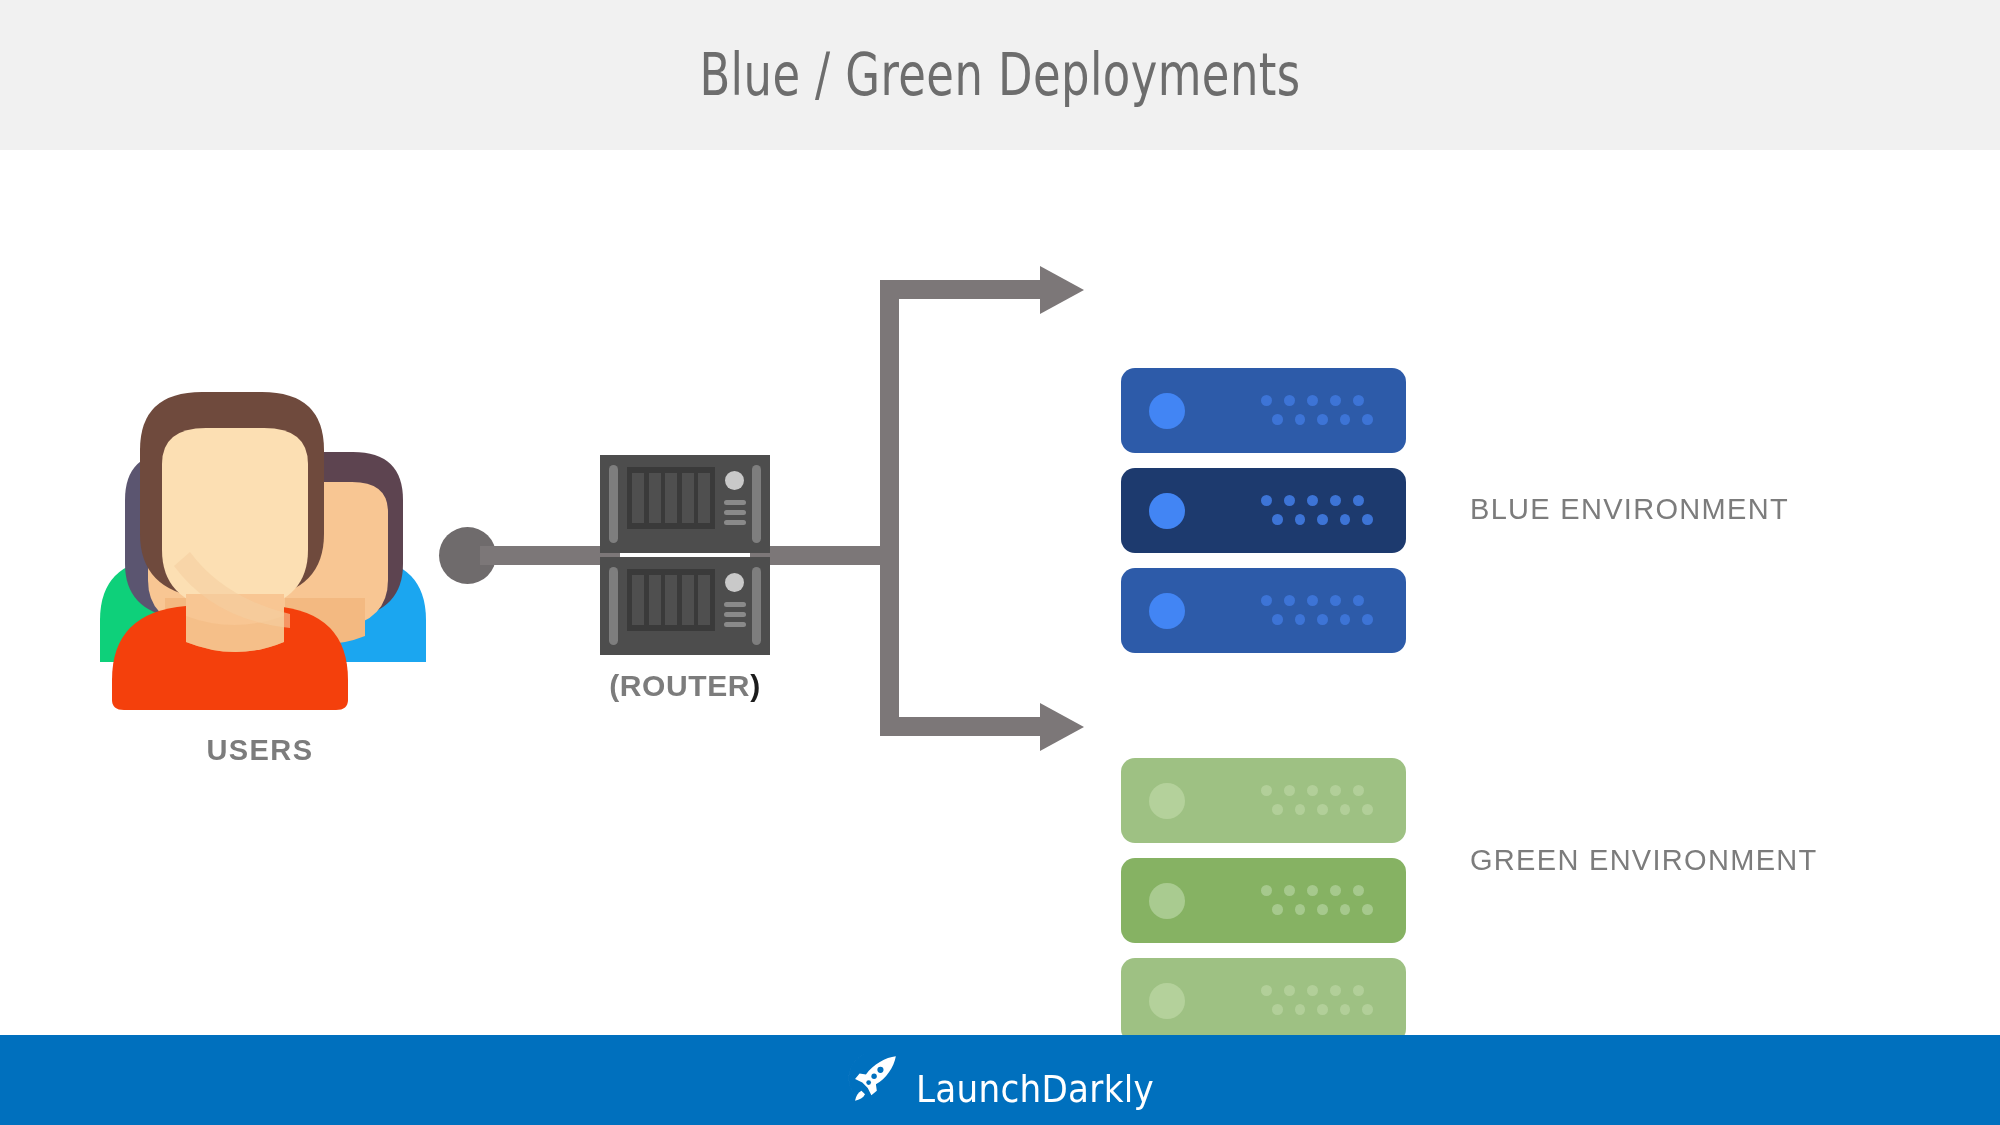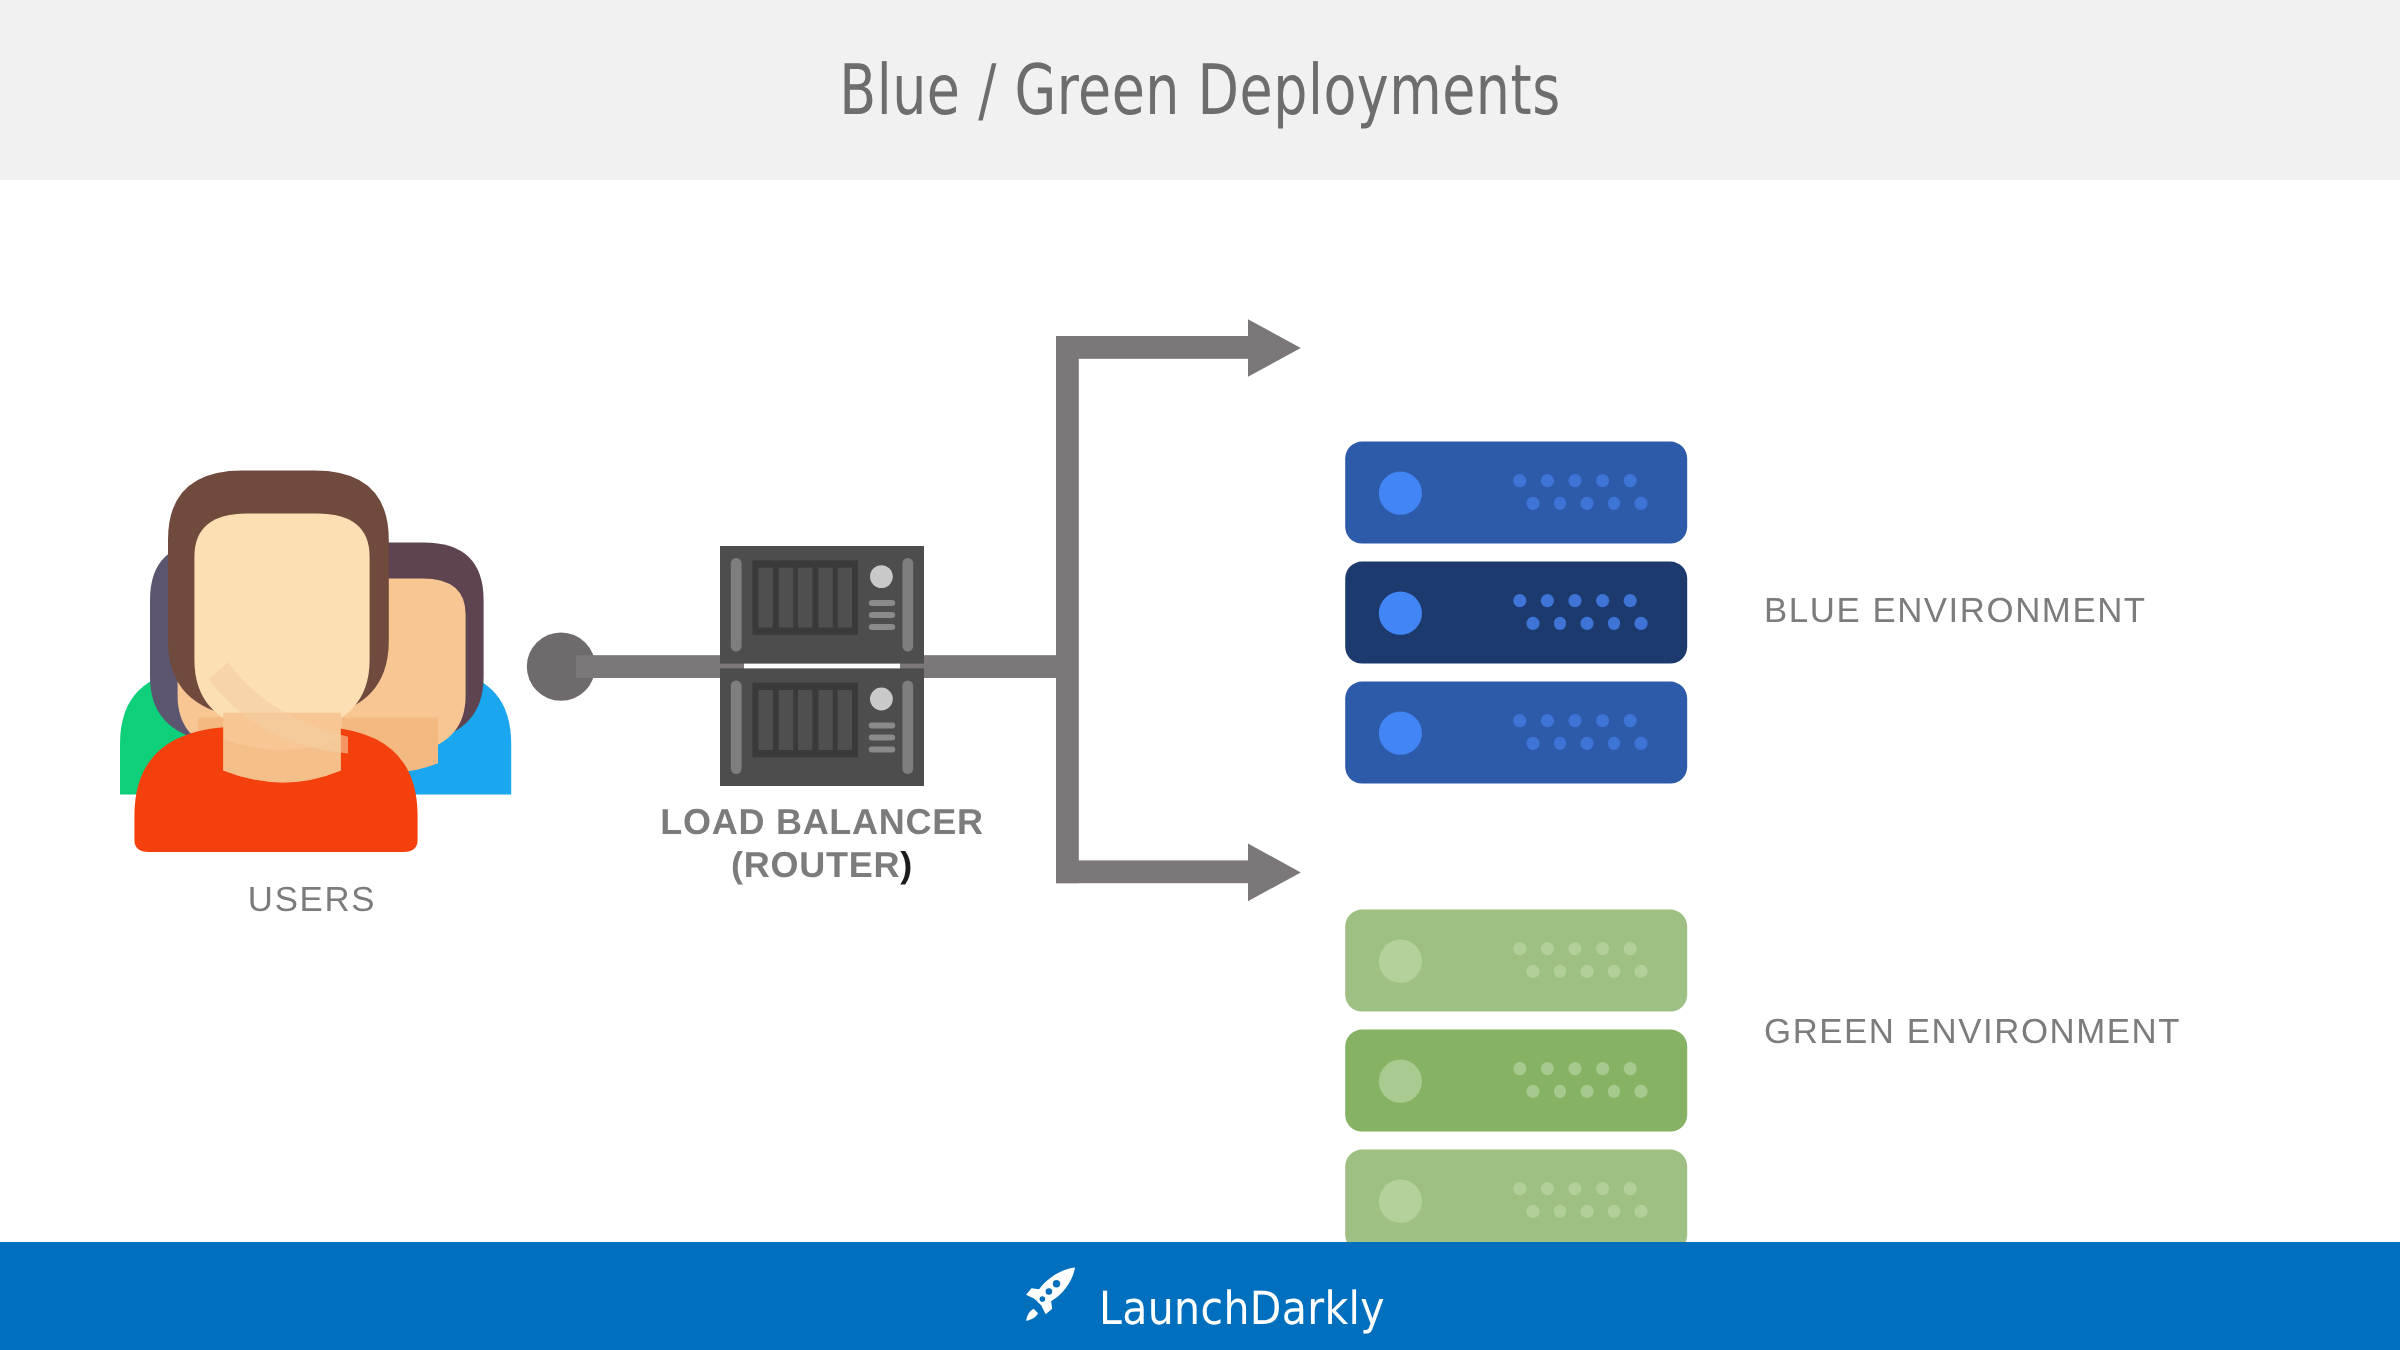--- a/index.html
+++ b/index.html
@@ -55,21 +55,21 @@
     position: absolute;
     left: 70px; top: 230px;
     width: 380px; height: 330px;
   }
   #users-label {
     position: absolute;
     left: 70px; top: 584px;
     width: 380px;
     text-align: center;
     font-size: 29px;
-    font-weight: normal;
+    font-weight: bold;
     color: #7c7c7c;
     letter-spacing: 1.4px;
   }
 
   
   #node-dot {
     position: absolute;
     left: 439px; top: 377px;
     width: 57px; height: 57px;
     border-radius: 50%;
@@ -330,21 +330,20 @@
       </div>
       <div class="lb-led"></div>
       <div class="lb-bars">
         <div class="lb-bar"></div>
         <div class="lb-bar"></div>
         <div class="lb-bar"></div>
       </div>
     </div>
   </div>
   <div id="lb-label">
-    <div>LOAD BALANCER</div>
     <div><span>(ROUTER</span><span class="paren-close">)</span></div>
   </div>
 
   <div id="fork">
     <div id="fork-trunk"></div>
     <div class="fork-branch top"></div>
     <div class="arrow-head top"></div>
     <div class="fork-branch bottom"></div>
     <div class="arrow-head bottom"></div>
   </div>

